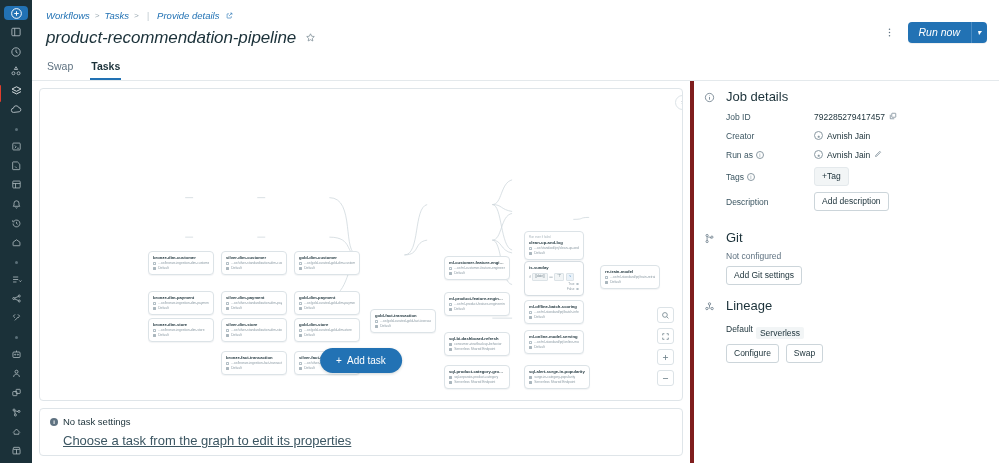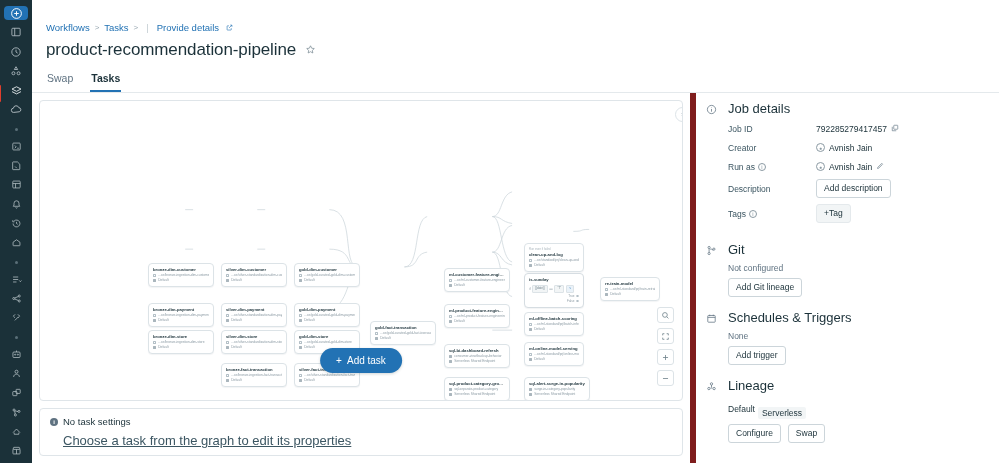--- a/index.html
+++ b/index.html
@@ -43,21 +43,21 @@
   }
 
   
   .main {
     flex: 1 1 auto; height: 463px;
     display: flex; flex-direction: column;
     background: #fff; min-width: 0;
   }
 
   
-  .hdr { padding: 22px 14px 0 14px; position: relative; }
+  .hdr { padding: 10px 14px 0 14px; position: relative; font-style: italic; }
   .crumbs {
     display: flex; align-items: center; gap: 5px;
     font-size: 9.5px; color: #5f7281; line-height: 12px;
   }
   .crumbs a { color: #2272b4; text-decoration: none; }
   .crumbs .sep { color: #9aa9b2; font-size: 8px; }
   .crumbs .pipe { color: #c2ccd2; margin: 0 3px; }
   .ext-ico { display: inline-block; vertical-align: -1px; margin-left: 2px; }
 
   .titlerow { display: flex; align-items: center; gap: 9px; margin-top: 6px; }
@@ -200,21 +200,21 @@
     width: 8px; height: 8px; border-radius: 50%; background: #5f7281;
     color: #fff; font-size: 6px; display: flex; align-items: center;
     justify-content: center; flex: 0 0 auto; font-weight: 700;
   }
   .tp-title { font-size: 9.5px; color: #1b3139; }
   .tp-sub { font-size: 13px; color: #3c5662; margin: 6px 0 0 13px; text-decoration: underline; }
 
   
   .side {
     width: 309px; flex: 0 0 309px;
-    border-left: 6px solid #7f1d1d;
+    border-left: 4px solid #7f1d1d;
     padding: 8px 12px 4px 8px;
     overflow: hidden; position: relative; background: #fff;
   }
   .sec { display: flex; gap: 9px; margin-bottom: 13px; }
   .sec-ico { width: 15px; flex: 0 0 15px; color: #5f7281; padding-top: 3px; display:flex; justify-content:center;}
   .sec-body { flex: 1 1 auto; min-width: 0; }
   .sec-title { font-size: 13px; color: #1b3139; margin-bottom: 6px; font-weight: 400; }
 
   .kv { display: flex; align-items: center; margin-bottom: 6px; min-height: 13px; }
   .kv .k {
@@ -415,20 +415,33 @@
 
       <div class="titlerow">
         <div class="title">product-recommendation-pipeline</div>
         <span class="star">
           <svg width="11" height="11" viewBox="0 0 16 16" fill="none" stroke="currentColor" stroke-width="1.1">
               <path d="m8 2.6 1.7 3.5 3.8.5-2.8 2.7.7 3.8L8 11.2l-3.4 1.9.7-3.8-2.8-2.7 3.8-.5z"></path>
             </svg>
         </span>
       </div>
 
+      <div class="hdr-right">
+        <div class="kebab">
+          <svg width="11" height="11" viewBox="0 0 16 16" fill="currentColor">
+              <circle cx="8" cy="3.4" r="1.1"></circle>
+              <circle cx="8" cy="8" r="1.1"></circle>
+              <circle cx="8" cy="12.6" r="1.1"></circle>
+            </svg>
+        </div>
+        <div class="runbtn">
+          <div class="lbl">Run now</div>
+          <div class="caret">▾</div>
+        </div>
+      </div>
     </div>
 
     <div class="tabs">
       <div class="tab">Swap</div>
       <div class="tab active">Tasks</div>
     </div>
 
     <div class="body">
 
       <div class="canvas-col">
@@ -822,72 +835,57 @@
                 <span>Avnish Jain</span>
                 <span class="pencil">
                   <svg width="8" height="8" viewBox="0 0 16 16" fill="none" stroke="currentColor" stroke-width="1.3">
                       <path d="M11.5 2.8 13.2 4.5 5.4 12.3l-2.3.6.6-2.3z"></path>
                     </svg>
                 </span>
               </div>
             </div>
 
             <div class="kv">
-              <div class="k">Description</div>
-              <div class="v">
-                <span class="btn-sm">Add description</span>
-              </div>
-            </div>
-
-            <div class="kv">
               <div class="k">
                 <span>Tags</span>
                 <i class="info-ico">i</i>
               </div>
               <div class="v">
                 <span class="btn-sm btn-tag">+Tag</span>
+              </div>
+            </div>
+
+            <div class="kv">
+              <div class="k">Description</div>
+              <div class="v">
+                <span class="btn-sm">Add description</span>
               </div>
             </div>
 
           </div>
         </div>
 
         <div class="sec">
           <div class="sec-ico">
             <svg width="11" height="11" viewBox="0 0 16 16" fill="none" stroke="currentColor" stroke-width="1.1">
                 <circle cx="4.5" cy="3.6" r="1.6"></circle>
                 <circle cx="4.5" cy="12.4" r="1.6"></circle>
                 <circle cx="11.5" cy="6" r="1.6"></circle>
                 <path d="M4.5 5.2v5.6M6.1 6h2.4c.9 0 1.5.6 1.5 1.5v.6"></path>
               </svg>
           </div>
           <div class="sec-body">
             <div class="sec-title">Git</div>
             <div class="muted">Not configured</div>
             <div class="btnrow">
-              <span class="btn-sm">Add Git lineage</span>
+              <span class="btn-sm">Add Git settings</span>
             </div>
           </div>
         </div>
 
-        <div class="sec">
-          <div class="sec-ico">
-            <svg width="11" height="11" viewBox="0 0 16 16" fill="none" stroke="currentColor" stroke-width="1.1">
-                <rect x="2.6" y="3.6" width="10.8" height="9.8" rx="1"></rect>
-                <path d="M2.6 6.4h10.8M5.4 2.4v2.2M10.6 2.4v2.2"></path>
-              </svg>
-          </div>
-          <div class="sec-body">
-            <div class="sec-title">Schedules &amp; Triggers</div>
-            <div class="muted">None</div>
-            <div class="btnrow">
-              <span class="btn-sm">Add trigger</span>
-            </div>
-          </div>
-        </div>
 
         <div class="sec">
           <div class="sec-ico">
             <svg width="11" height="11" viewBox="0 0 16 16" fill="none" stroke="currentColor" stroke-width="1.1">
                 <circle cx="8" cy="4.2" r="1.7"></circle>
                 <circle cx="4.2" cy="11" r="1.7"></circle>
                 <circle cx="11.8" cy="11" r="1.7"></circle>
                 <path d="M8 5.9v3.4M6.7 10.2 9.3 10.2"></path>
               </svg>
           </div>

